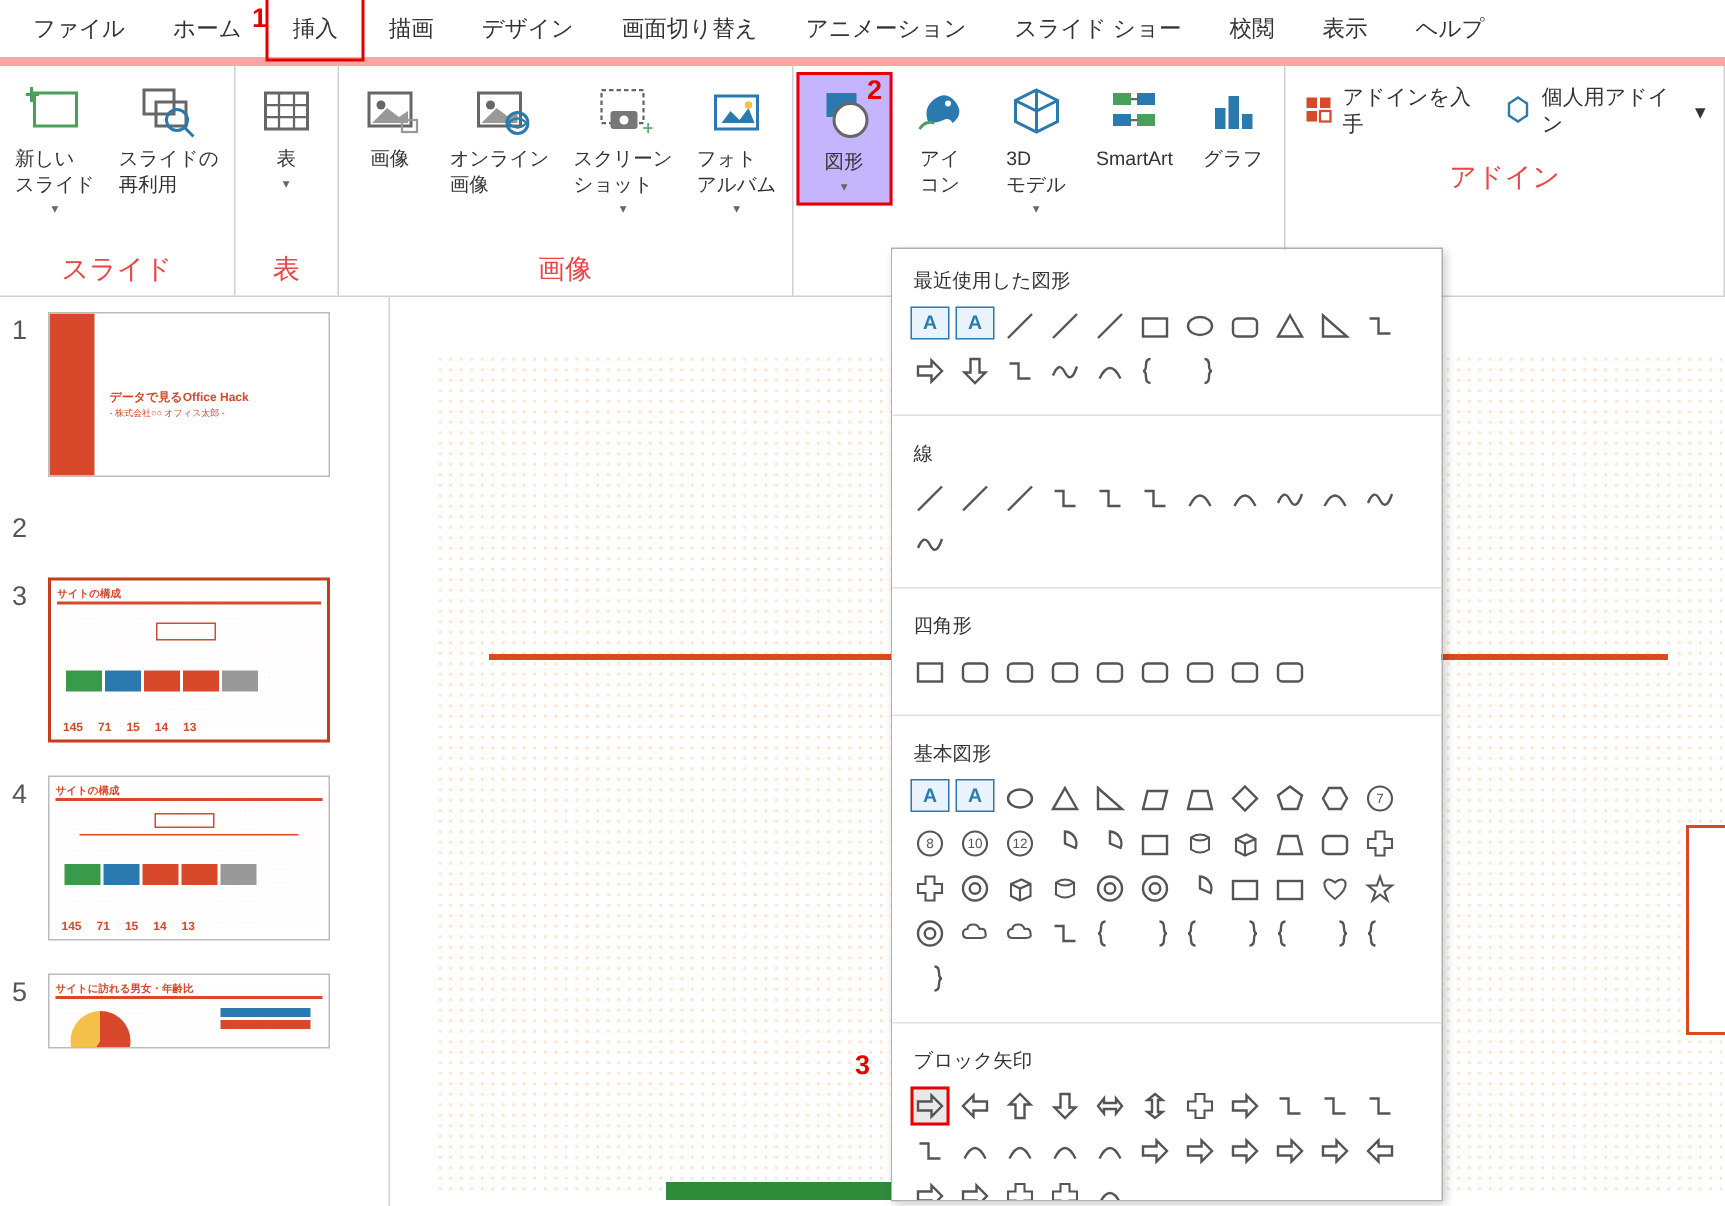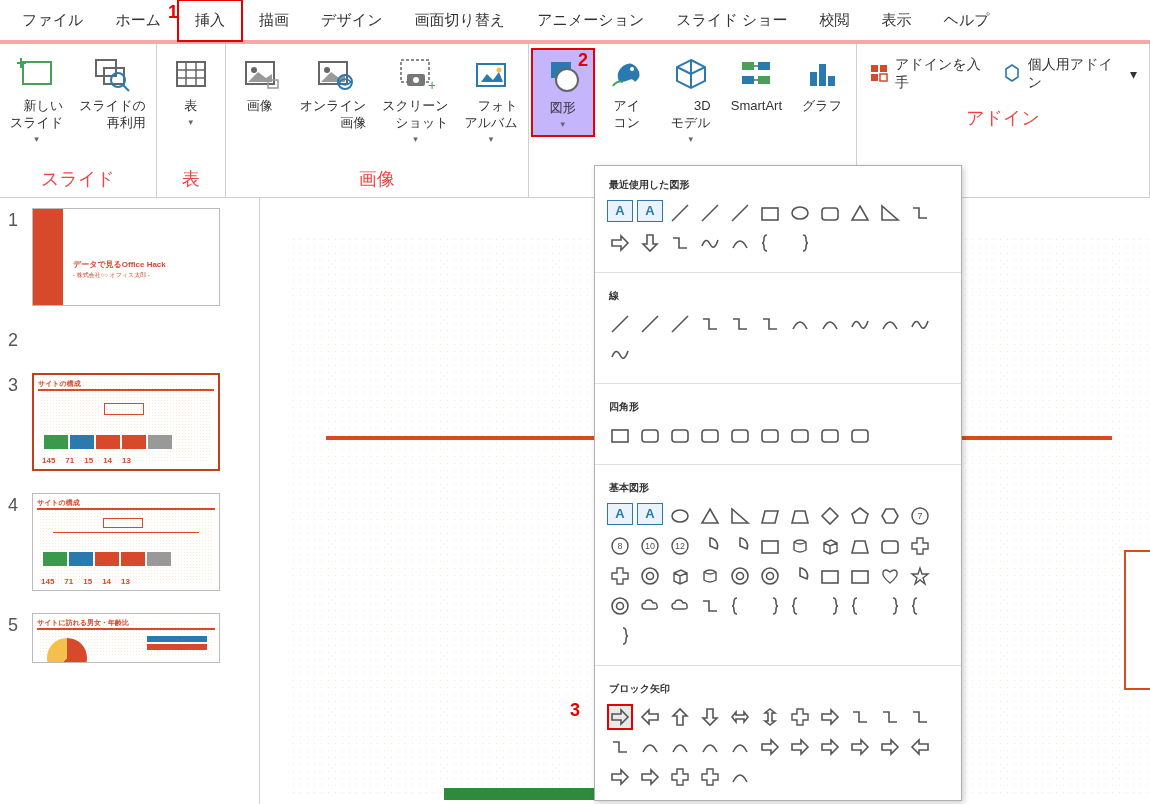--- a/index.html
+++ b/index.html
@@ -1,66 +1,66 @@
 <!DOCTYPE html>
 <html><head>
 <meta charset="utf-8">
 <style>
 * { box-sizing: border-box; margin: 0; padding: 0; }
 body { font-family: "Yu Gothic UI", "Meiryo", sans-serif; font-size: 13px; background: #fff; color: #333; width: 1150px; height: 804px; overflow: hidden; position: relative; }
 
 
-.tabbar { height: 44px; display: flex; align-items: center; border-bottom: 4px solid #fca5a5; padding: 0 6px; }
+.tabbar { height: 44px; display: flex; align-items: center; border-bottom: 6px solid #fca5a5; padding: 0 6px; }
 .tab { padding: 10px 16px; cursor: pointer; font-size: 15px; position: relative; }
 .tab.active { border-bottom: 4px solid #c43e1c; }
 .annot-1 { position: absolute; top: 2px; left: 168px; color: #e60000; font-weight: bold; font-size: 18px; z-index: 50; }
 .tab.active-border { border: 2px solid #e60000; }
 
 
 .ribbon { height: 154px; display: flex; border-bottom: 1px solid #d0d0d0; position: relative; }
 .group { display: flex; flex-direction: column; align-items: center; border-right: 1px solid #d0d0d0; padding: 4px 2px 0 2px; height: 100%; }
 .group-items { display: flex; flex: 1; align-items: flex-start; }
 .group-label { font-size: 18px; color: #ef4444; padding: 6px 0; }
 .btn { display: flex; flex-direction: column; align-items: center; justify-content: flex-start; padding: 6px 8px; cursor: pointer; min-width: 64px; }
 .btn .icon { width: 40px; height: 40px; display: flex; align-items: center; justify-content: center; margin-bottom: 4px; }
-.btn .lbl { text-align: right; line-height: 1.3; font-size: 13px; white-space: pre; }
+.btn .lbl { text-align: left; line-height: 1.3; font-size: 13px; white-space: pre; }
 .btn .caret { font-size: 9px; color: #666; margin-top: 2px; }
 
 .btn.shapes-btn { border: 2px solid #e60000; background: #c4b5fd; position: relative; }
 .annot-2 { position: absolute; top: 50px; left: 578px; color: #e60000; font-weight: bold; font-size: 18px; z-index: 50; }
 
 .addins-col { display: flex; flex-direction: row; padding: 8px 10px; gap: 10px; }
 .addin-row { display: flex; align-items: center; gap: 6px; cursor: pointer; font-size: 14px; }
 
 
 .workspace { display: flex; height: calc(804px - 44px - 154px); }
 .thumb-panel { width: 260px; border-right: 1px solid #d0d0d0; overflow-y: auto; padding: 10px 8px; background: #fff; }
 .thumb-row { display: flex; margin-bottom: 22px; }
 .thumb-num { width: 24px; font-size: 18px; color: #555; padding-top: 2px; }
-.thumb { width: 188px; height: 98px; border: 1px solid #bbb; background: #fff; position: relative; overflow: hidden; font-size: 7px; }
+.thumb { width: 188px; height: 110px; border: 1px solid #bbb; background: #fff; position: relative; overflow: hidden; font-size: 7px; }
 .thumb.selected { border: 2px solid #c43e1c; }
 .thumb .dots { position: absolute; inset: 6px; background: radial-gradient(circle, #f5c396 0.4px, transparent 0.5px); background-size: 3px 3px; opacity: 0.35; }
 
 
 .canvas-area { flex: 1; background: #fff; position: relative; overflow: hidden; }
 .slide { position: absolute; left: 24px; top: 32px; width: 870px; height: 570px; background: #fff; }
 .slide .dots { position: absolute; inset: 6px; background: radial-gradient(circle, #f8b26a 0.9px, transparent 1px); background-size: 7px 7px; opacity: 0.35; }
 .slide-title { position: absolute; top: 86px; left: 0; right: 0; text-align: center; font-size: 72px; color: #d94a1c; font-weight: 400; letter-spacing: 8px; }
 .slide-underline { position: absolute; top: 206px; left: 42px; right: 42px; height: 4px; background: #d94a1c; }
 .slide-box { position: absolute; border: 2px solid #d94a1c; background: #fff; }
 
 .bottom-bar { position: absolute; left: 160px; bottom: 0; width: 180px; height: 12px; background: #2f8b3a; }
 
 
 .shapes-dd { position: absolute; top: 165px; left: 594px; width: 368px; height: 636px; background: #fff; border: 1px solid #b0b0b0; box-shadow: 2px 2px 6px rgba(0,0,0,0.2); overflow-y: scroll; z-index: 40; }
 .shapes-dd::-webkit-scrollbar { width: 18px; }
 .shapes-dd::-webkit-scrollbar-track { background: #f0f0f0; }
 .shapes-dd::-webkit-scrollbar-thumb { background: #c8c8c8; }
 .sec { padding: 6px 10px; }
-.sec-title { font-weight: bold; font-size: 10px; padding: 6px 0 8px 4px; }
+.sec-title { font-weight: normal; font-size: 13px; padding: 6px 0 8px 4px; }
 .shape-row { display: flex; flex-wrap: wrap; gap: 4px; padding: 0 2px 6px 2px; }
 .shape { width: 26px; height: 26px; display: flex; align-items: center; justify-content: center; cursor: pointer; border: 1px solid transparent; }
 .shape svg { width: 22px; height: 22px; }
 .shape.text-a { border: 1.5px solid #2a7ab0; color: #2a7ab0; font-size: 13px; font-weight: bold; line-height: 22px; text-align: center; width: 26px; height: 22px; background: #eaf3fb; }
 .shape.sel { border: 2px solid #e60000; background: #e9e9e9; }
 .annot-3 { position: absolute; top: 700px; left: 570px; color: #e60000; font-weight: bold; font-size: 18px; z-index: 60; }
 
 hr.sec-div { border: none; border-top: 1px solid #e0e0e0; margin: 4px 0; }
 
 

